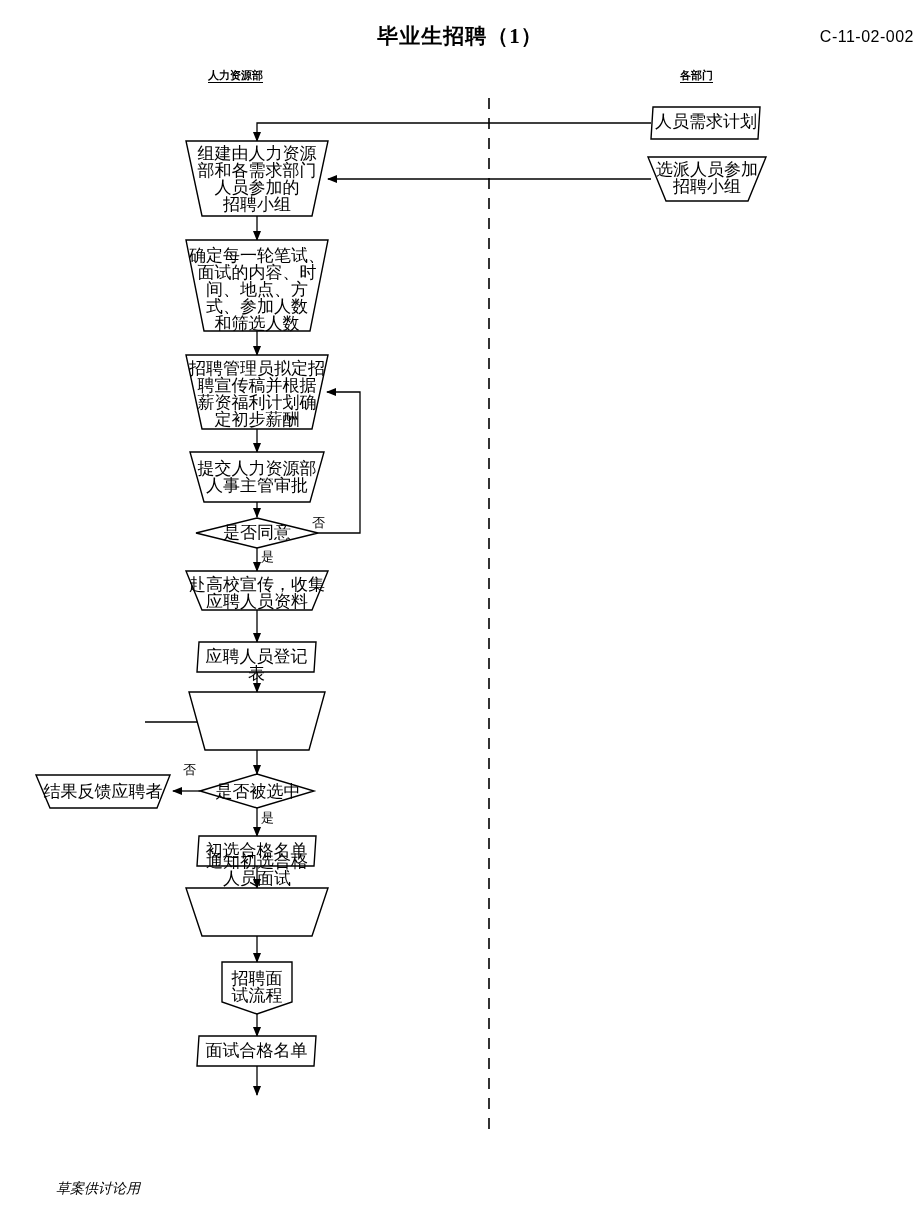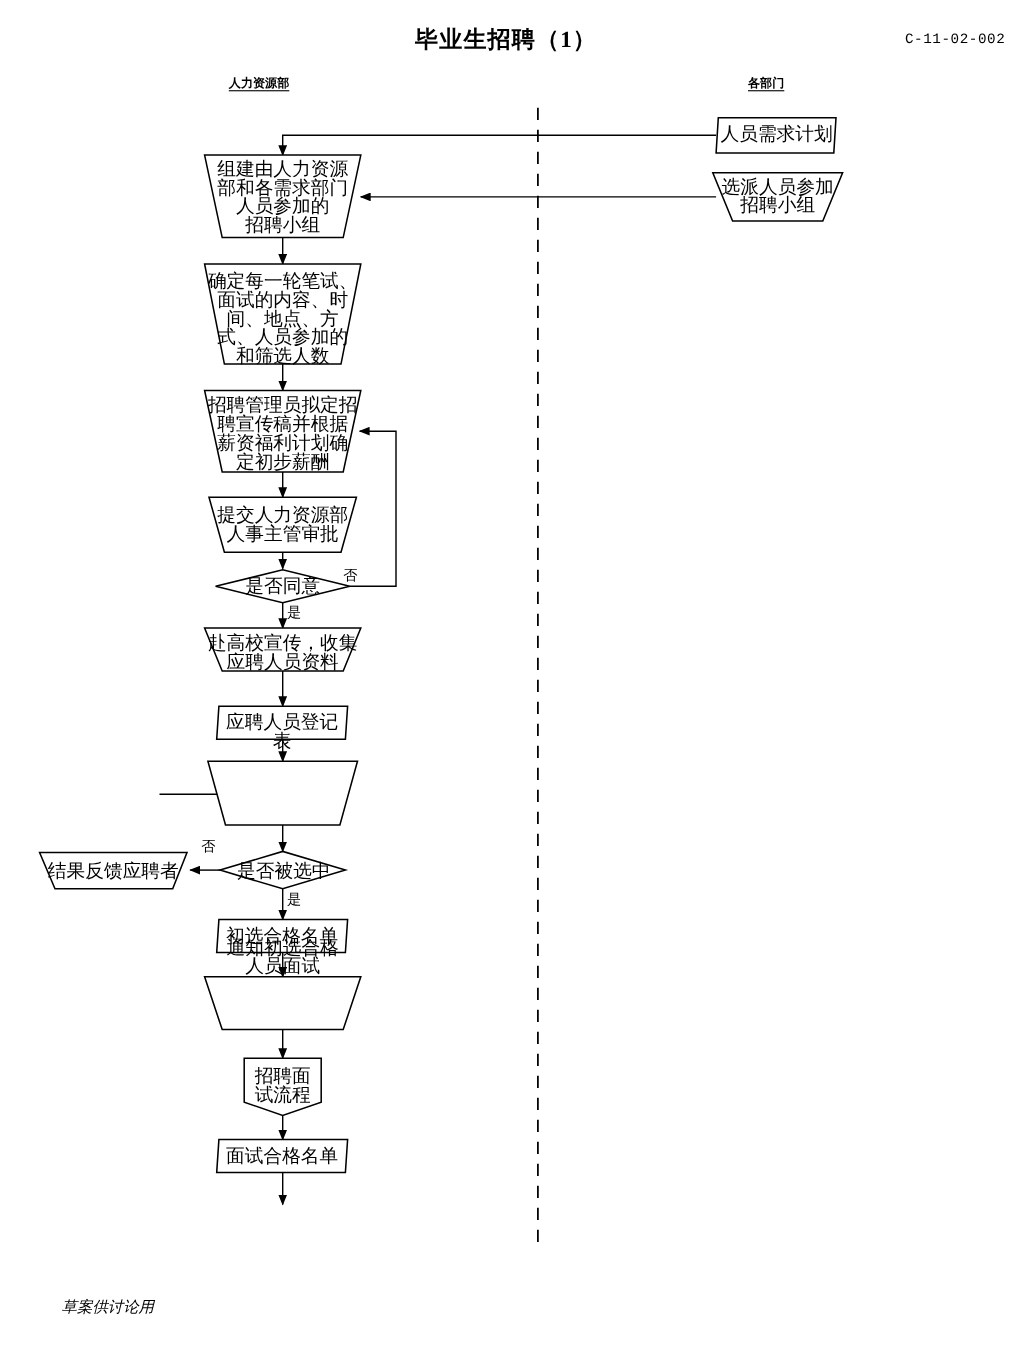--- a/index.html
+++ b/index.html
@@ -26,22 +26,22 @@
     width: 920px;
     text-align: center;
     font-size: 21px;
     font-weight: bold;
     letter-spacing: 1px;
   }
   .doc-code {
     position: absolute;
     right: 50px;
     top: 28px;
-    font-size: 13px;
-    font-family: Liberation Mono, monospace;
+    font-size: 16px;
+    font-family: Liberation Sans, sans-serif;
     letter-spacing: 0.5px;
   }
   .col-header {
     position: absolute;
     font-size: 11px;
     font-weight: bold;
     text-decoration: underline;
     text-underline-offset: 3px;
     white-space: nowrap;
   }
@@ -169,21 +169,21 @@
   <div class="node-label" style="left:646px; top:161px; width:122px;">选派人员参加
 招聘小组</div>
 
   <div class="node-label" style="left:187px; top:145px; width:140px;">组建由人力资源
 部和各需求部门
 人员参加的
 招聘小组</div>
   <div class="node-label" style="left:187px; top:247px; width:140px;">确定每一轮笔试、
 面试的内容、时
 间、地点、方
-式、人员参加的
+式、参加人数
 和筛选人数</div>
   <div class="node-label" style="left:188px; top:460px; width:138px;">提交人力资源部
 人事主管审批</div>
   <div class="node-label" style="left:186px; top:360px; width:142px;">招聘管理员拟定招
 聘宣传稿并根据
 薪资福利计划确
 定初步薪酬</div>
   <div class="node-label" style="left:207px; top:524px; width:100px;">是否同意</div>
   <div class="node-label" style="left:186px; top:576px; width:142px;">赴高校宣传，收集
 应聘人员资料</div>

